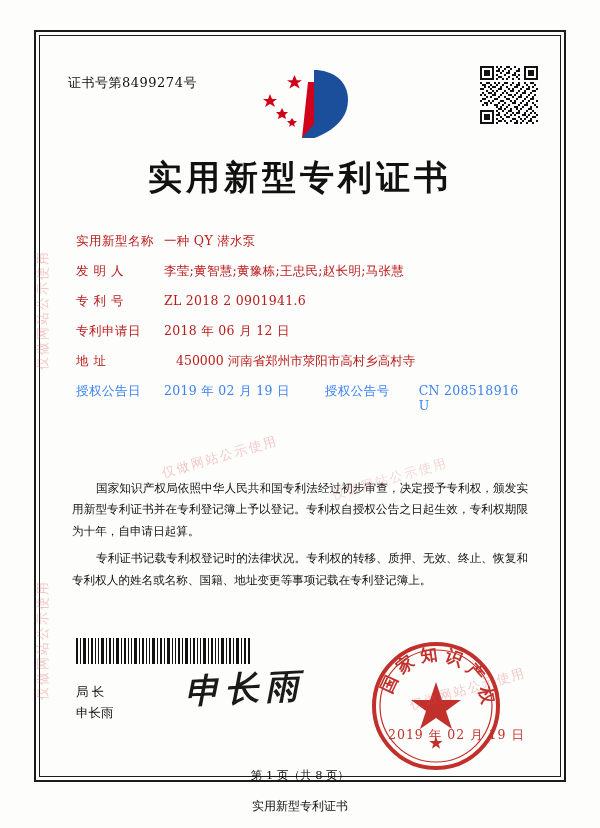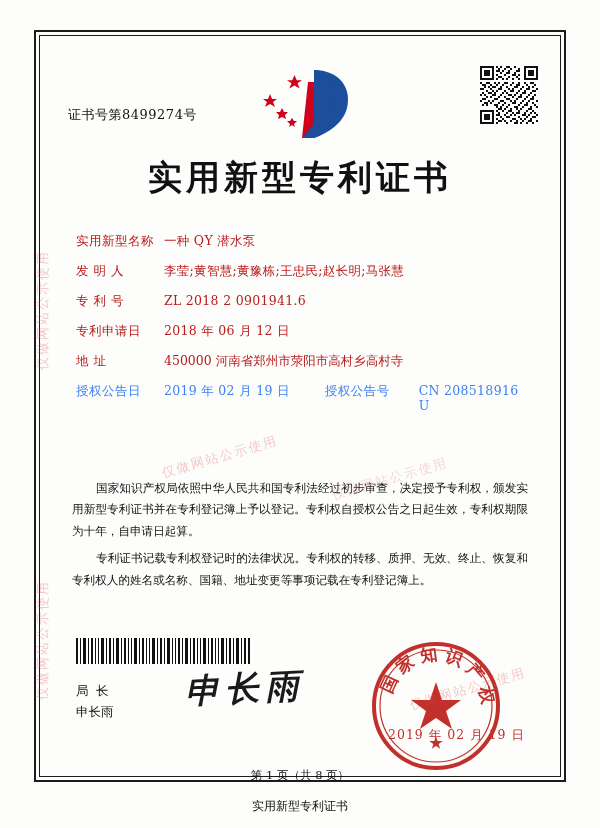--- a/index.html
+++ b/index.html
@@ -38,21 +38,20 @@
 
   
   .cert-no {
     position: absolute;
     left: 68px;
     top: 74px;
     font-size: 13px;
     color: #111;
     letter-spacing: 0.5px;
     font-family: "DejaVu Serif", "Liberation Serif", serif;
-    margin-top: 32px;
   }
   .logo {
     position: absolute;
     left: 252px;
     top: 64px;
     width: 110px;
     height: 80px;
   }
   .qr {
     position: absolute;
@@ -94,21 +93,21 @@
   .label {
     flex: 0 0 auto;
     white-space: nowrap;
     letter-spacing: 0.5px;
   }
   .lbl-w4 { width: 88px; }
   .value {
     flex: 1 1 auto;
     letter-spacing: 0.3px;
   }
-  .row .value.addr { letter-spacing: 0px; }
+  .row .value.addr { letter-spacing: 0px; margin-left: 12px; }
   .row-split { display: flex; align-items: baseline; font-size: 12.5px;
                color:#3b82f6; margin-bottom: 25px;
                font-family: "DejaVu Serif", "Liberation Serif", serif; }
   .row-split .seg { display: flex; align-items: baseline; }
   .row-split .seg1 { width: 258px; }
   .row-split .seg .label { width: 88px; }
   .row-split .seg2 .label { width: 94px; font-family: Liberation Serif, serif; }
 
   
   .paras {
@@ -134,21 +133,21 @@
   }
 
   
   .sig-label {
     position: absolute;
     left: 76px;
     top: 682px;
     font-size: 12.5px;
     line-height: 1.65;
     color: #111;
-    font-family: Liberation Mono, monospace;
+    font-family: Liberation Serif, serif;
   }
   .sig-hand {
     position: absolute;
     left: 185px;
     top: 666px;
     font-size: 34px;
     color: #1a1a1a;
     font-family: "DejaVu Serif", "Liberation Serif", serif;
     letter-spacing: 6px;
     transform: rotate(-3deg);

